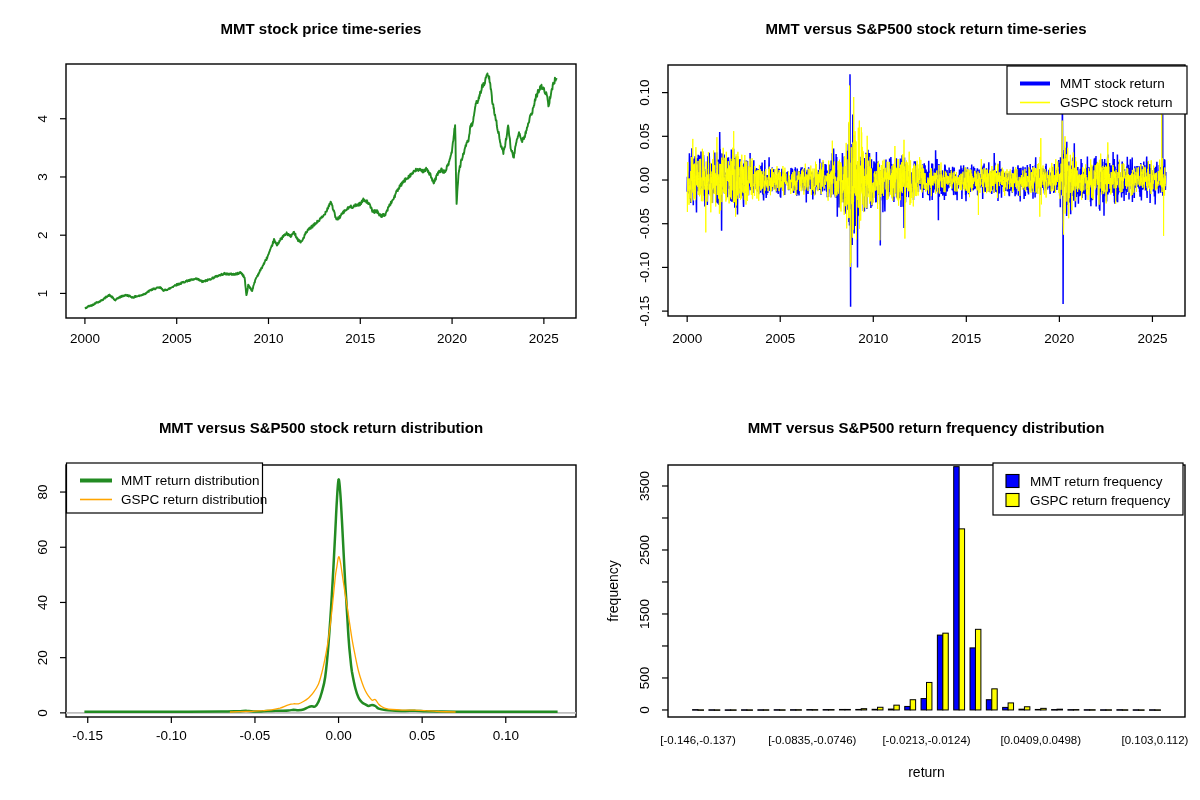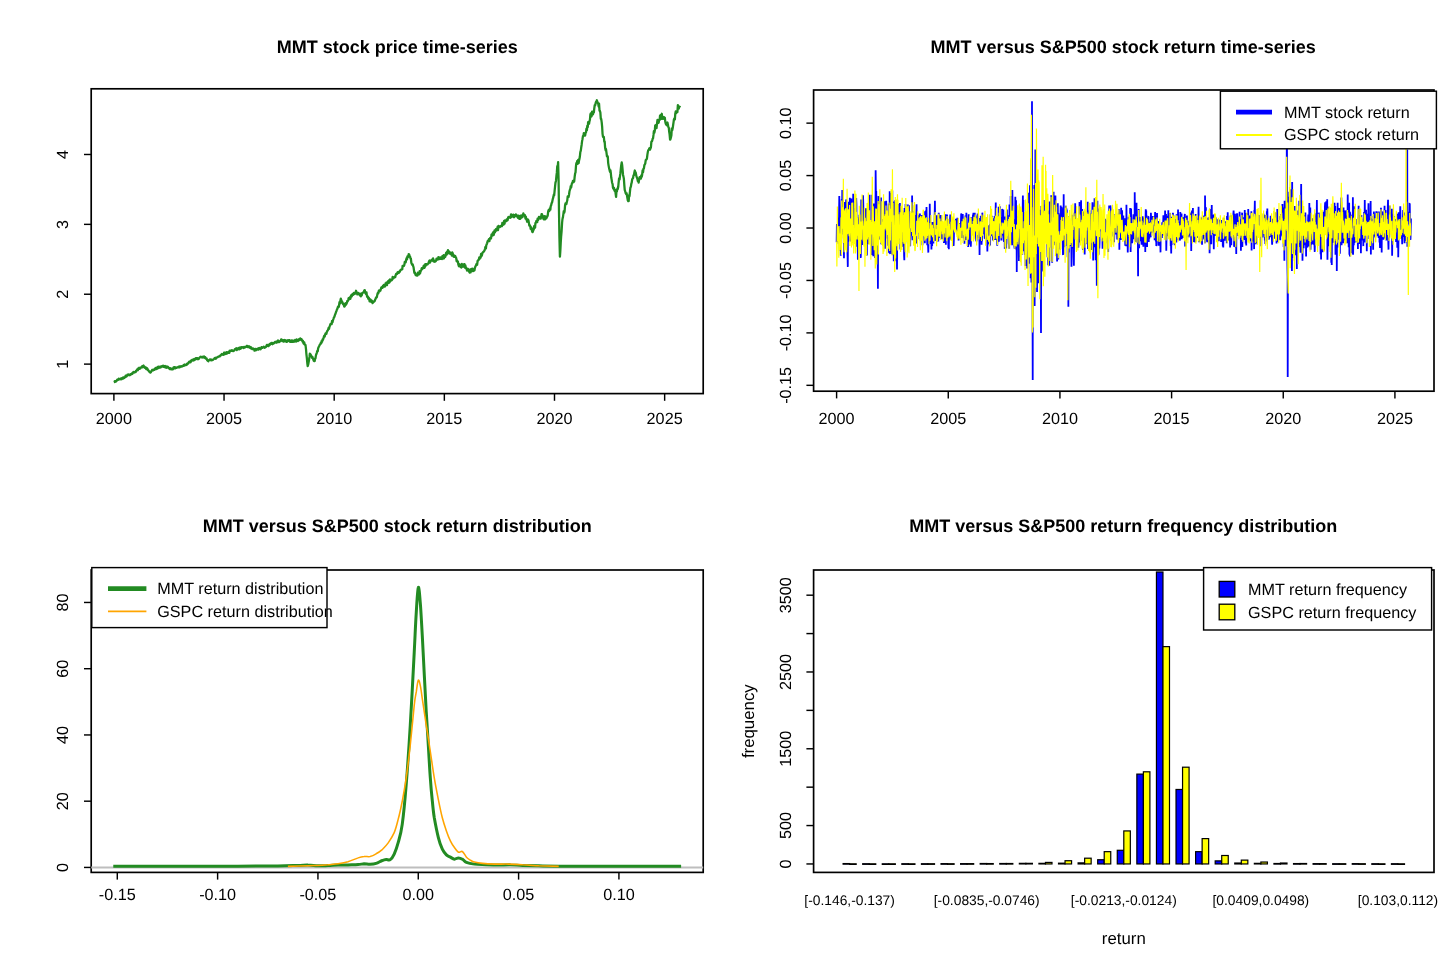--- a/index.html
+++ b/index.html
@@ -1,18 +1,18 @@
 <!DOCTYPE html>
 <html><head>
 <meta charset="utf-8">
 <style>
   html,body{margin:0;padding:0;background:#ffffff;width:1200px;height:800px;overflow:hidden;}
   body{font-family:"Liberation Sans",sans-serif;}
   .grid{display:grid;grid-template-columns:600px 600px;grid-template-rows:400px 400px;width:1200px;height:800px;}
-  figure.panel{margin:10px;padding:0;width:600px;height:400px;position:relative;}
+  figure.panel{margin:0;padding:0;width:600px;height:400px;position:relative;}
   svg{display:block;}
   text{fill:#000;}
   .ttl{font-size:15px;font-weight:bold;text-anchor:middle;}
   .tick{font-size:13.5px;text-anchor:middle;}
   .binlab{font-size:11.5px;text-anchor:middle;}
   .axlab{font-size:14px;text-anchor:middle;}
   .leg{font-size:13.5px;}
 </style>
 </head>
 <body>

